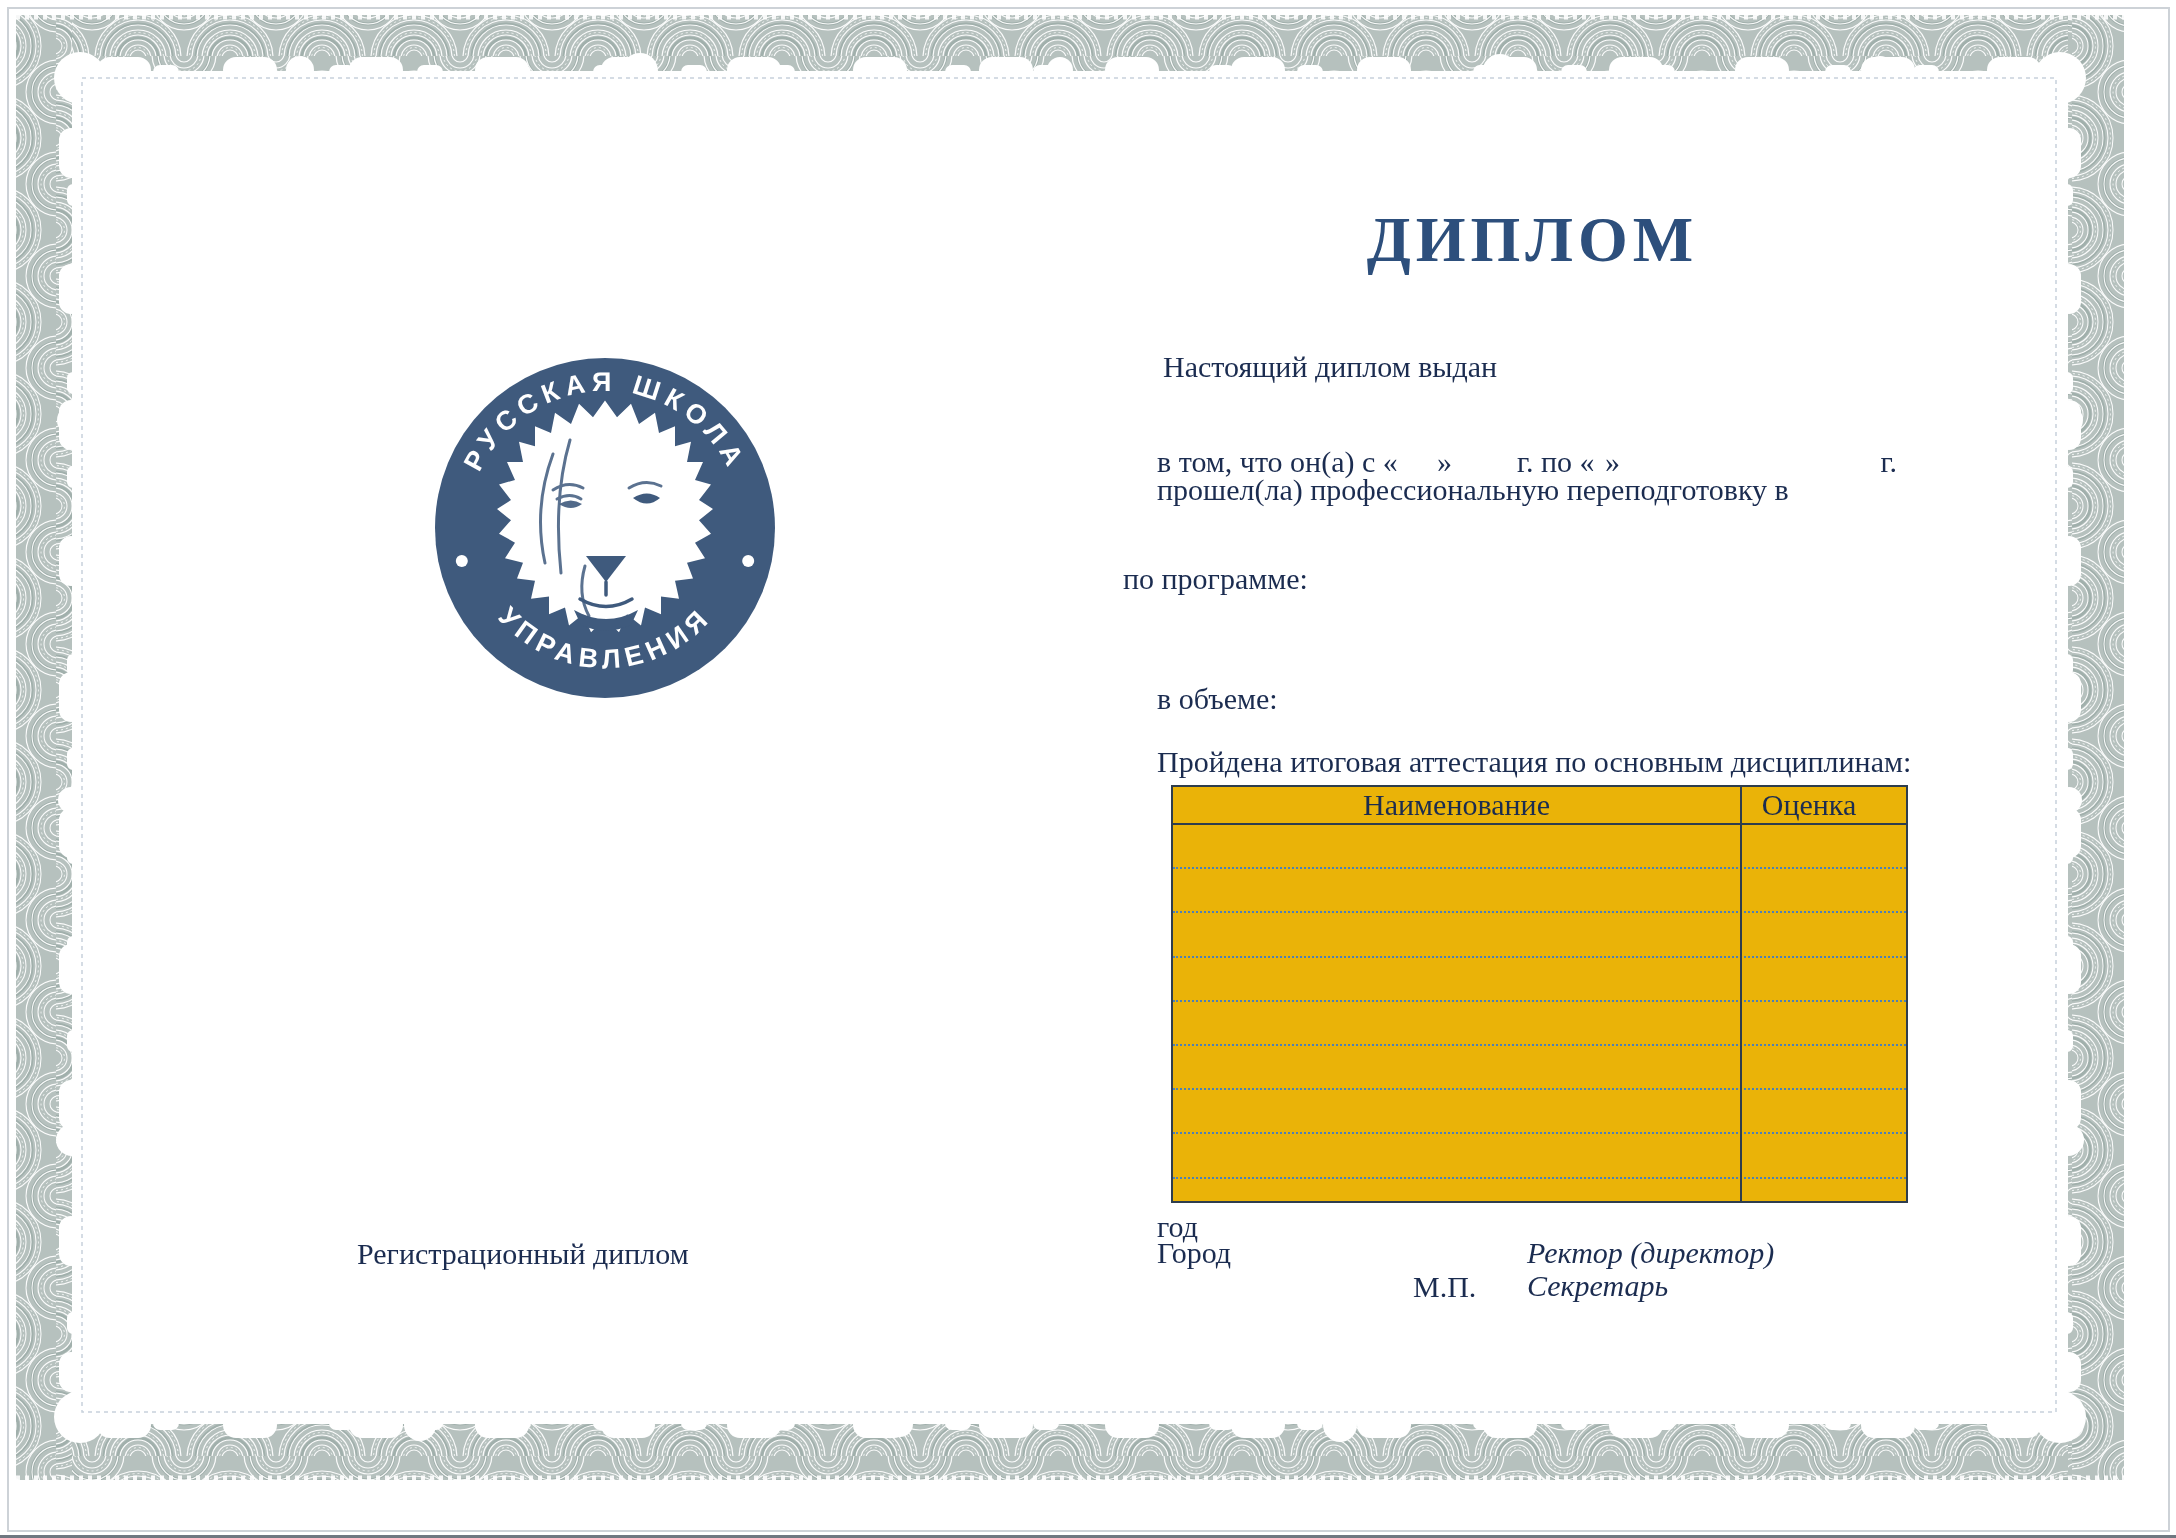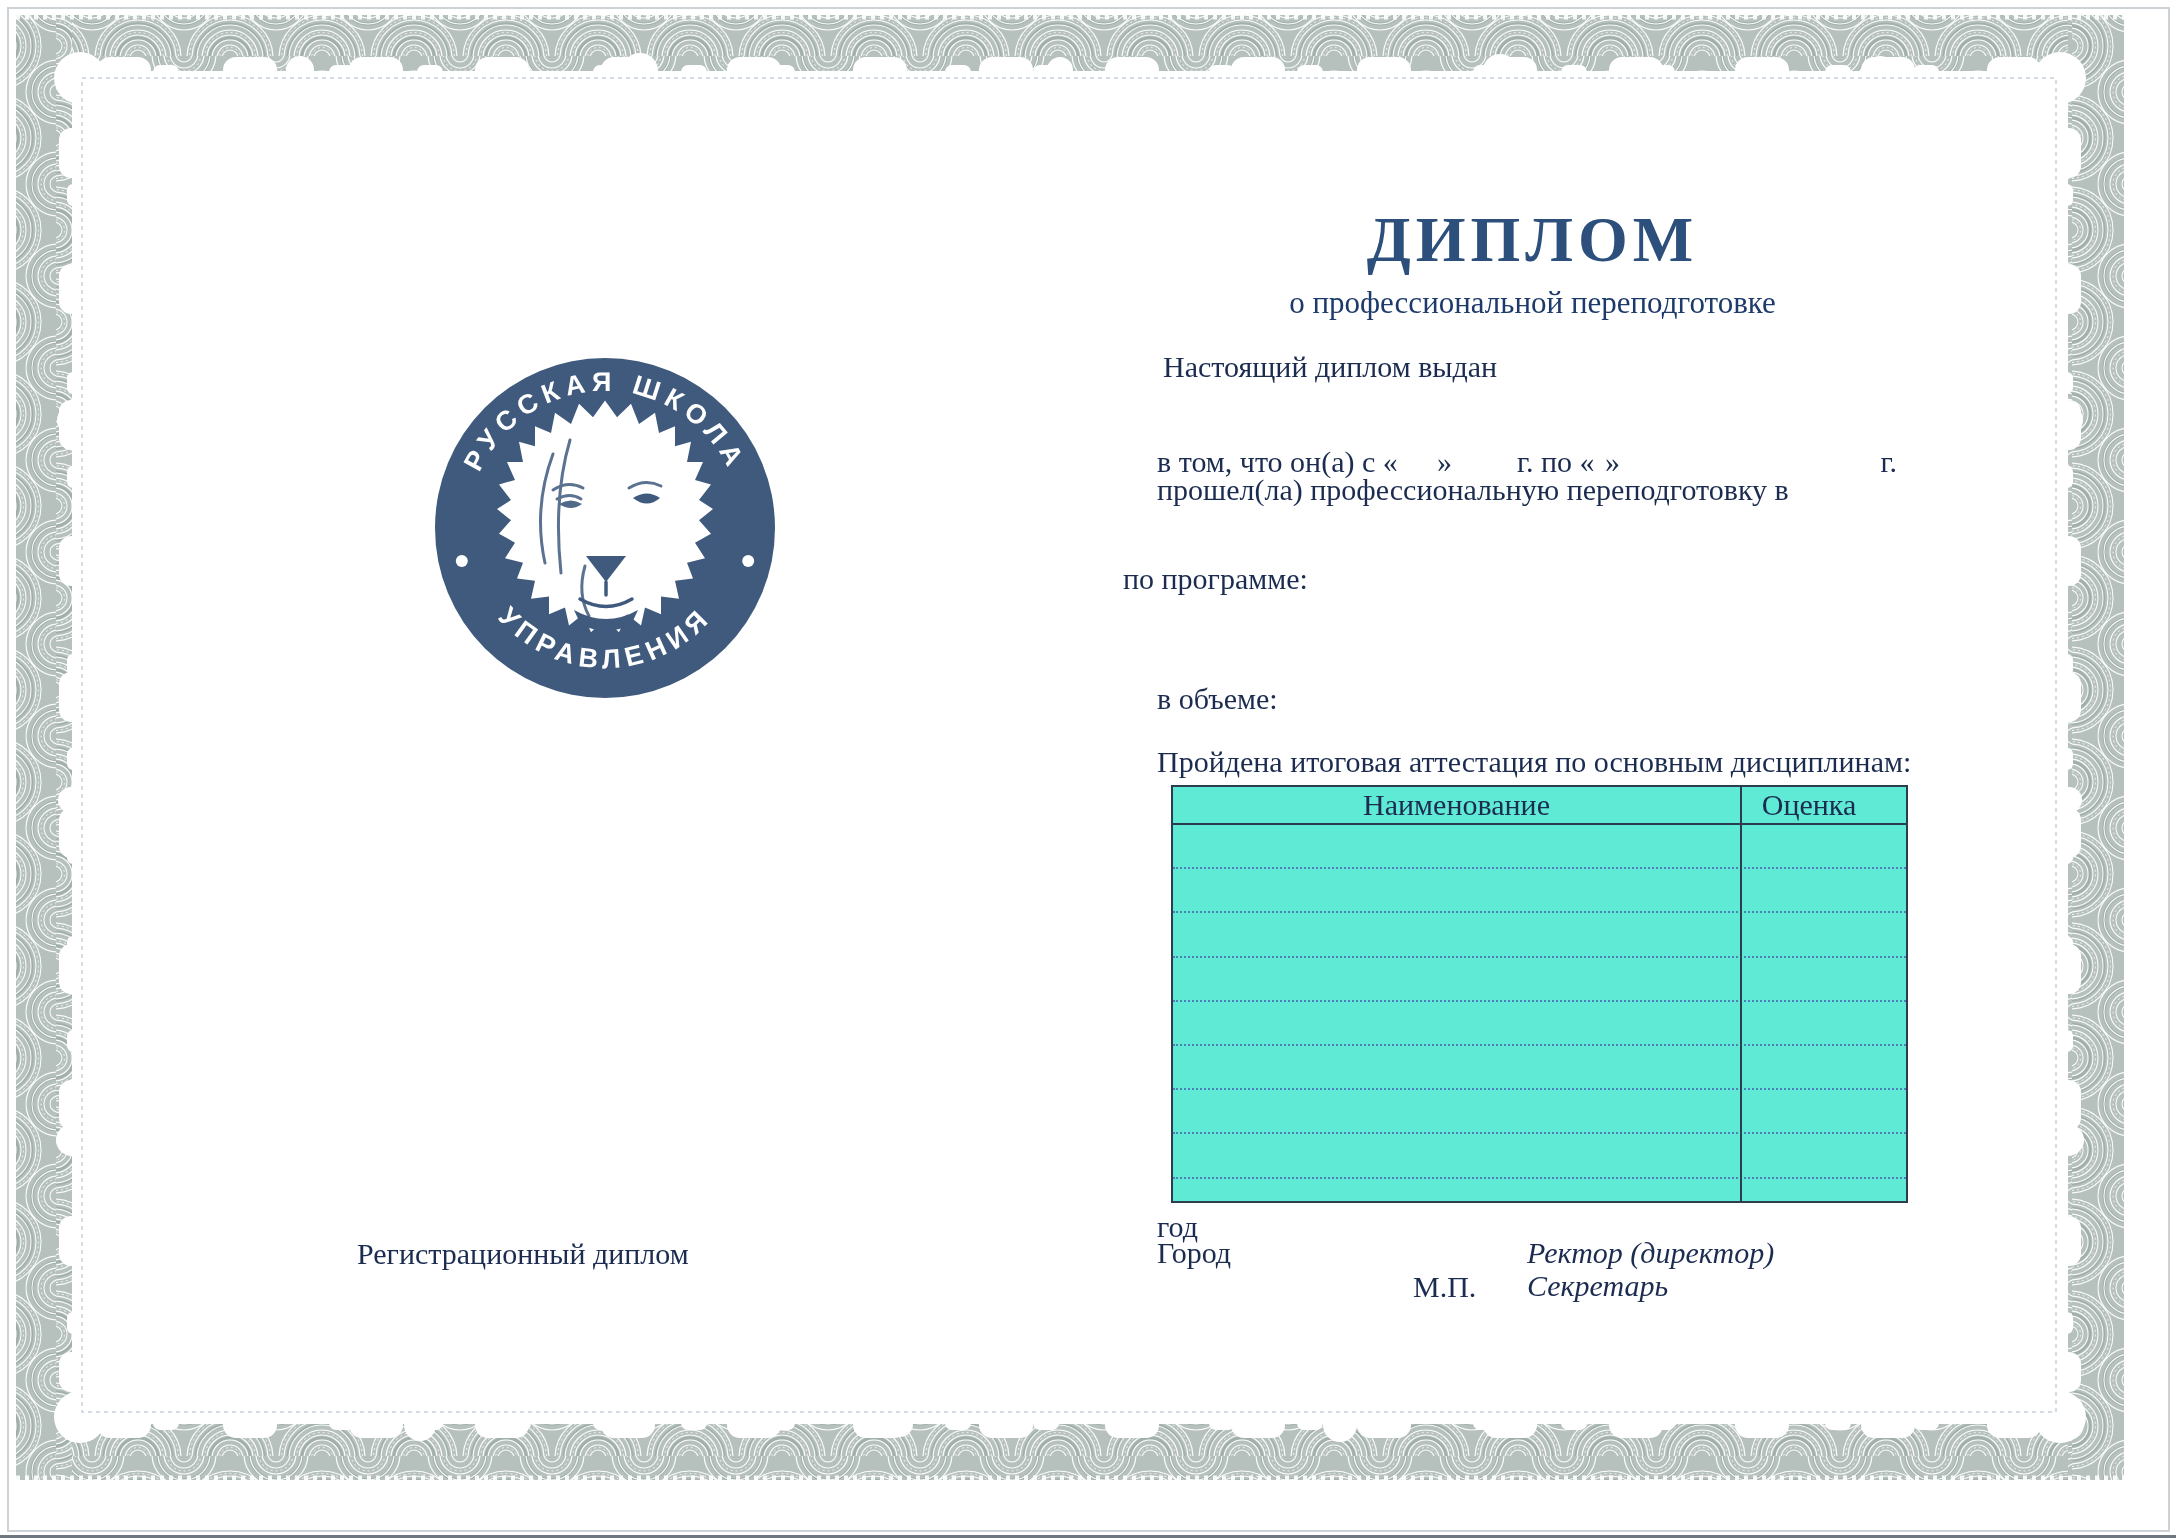--- a/index.html
+++ b/index.html
@@ -41,21 +41,21 @@
   .pl-4{left:448px;}
   .pl-5{right:0;}
   .retraining-line{position:absolute;left:1157px;top:471px;}
   .program-label{position:absolute;left:1123px;top:560px;}
   .volume-label{position:absolute;left:1157px;top:680px;}
   .attestation-label{position:absolute;left:1157px;top:743px;}
 
   .grades-table{
     position:absolute;left:1171px;top:785px;width:737px;height:418px;
     border:2px solid #2e3d4d;box-sizing:border-box;
-    background:#5eead4;
+    background:#eab308;
   }
   .t-head{
     display:flex;height:36px;border-bottom:2px solid #2e3d4d;
     align-items:center;
   }
   .t-head .h-name{width:567px;text-align:center;font-size:30px;}
   .t-head .h-grade{width:138px;text-align:center;font-size:30px;}
   .t-body .t-row{height:42.2px;border-bottom:2px dotted #4d80b4;}
   .t-body .t-row:last-child{border-bottom:none;}
   .col-divider{
@@ -237,21 +237,20 @@
       <textPath href="#arcTop" startOffset="50%" text-anchor="middle">РУССКАЯ ШКОЛА</textPath>
     </text>
     <text fill="#ffffff" font-family="Liberation Sans, sans-serif" font-size="27" font-weight="bold" letter-spacing="6">
       <textPath href="#arcBottom" startOffset="50%" text-anchor="middle">УПРАВЛЕНИЯ</textPath>
     </text>
     <circle cx="26.8" cy="203" r="6" fill="#ffffff"></circle>
     <circle cx="313.2" cy="203" r="6" fill="#ffffff"></circle>
   </svg>
 
   <h1 class="doc-title">ДИПЛОМ</h1>
-  <div class="doc-subtitle">о профессиональной переподготовке</div>
 
   <div class="issued-line t30">Настоящий диплом выдан</div>
 
   <div class="period-line t30">
     <span class="pl-1">в том, что он(а) с «</span>
     <span class="pl-2">»</span>
     <span class="pl-3">г. по «</span>
     <span class="pl-4">»</span>
     <span class="pl-5">г.</span>
   </div>

